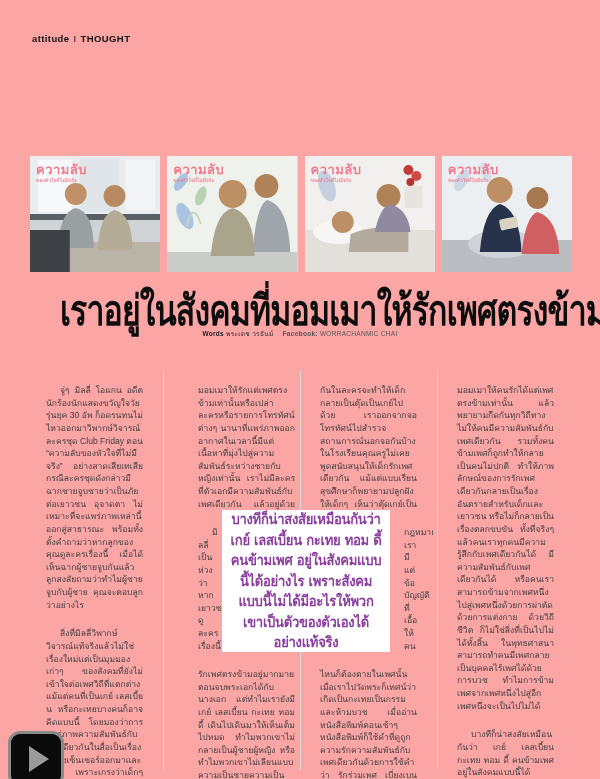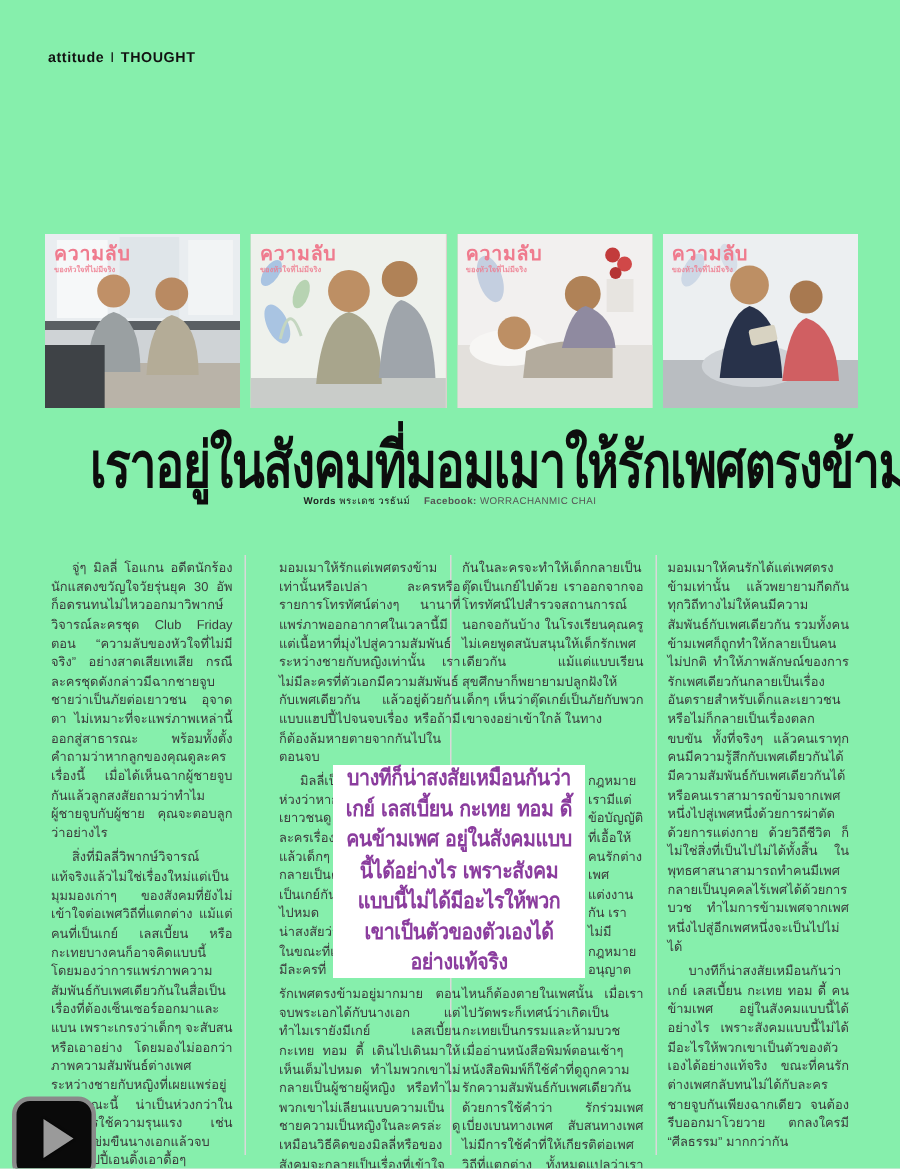--- a/index.html
+++ b/index.html
@@ -1,19 +1,19 @@
 <!DOCTYPE html>
 <html><head>
 <meta charset="utf-8">
 <style>
   html,body{margin:0;padding:0;background:#e8e8e8;}
   *{box-sizing:border-box;}
   .page{
     position:relative;width:600px;height:779px;margin:0 auto;
-    background:#86efac;overflow:hidden;
+    background:#fca5a5;overflow:hidden;
     font-family:"Liberation Sans","DejaVu Sans",sans-serif;color:#333;
   }
   
   .mag-header{position:absolute;left:32px;top:33px;font-size:9.5px;font-weight:bold;color:#111;letter-spacing:.4px;}
   .mag-header .sep{font-weight:400;margin:0 4px;color:#111;}
   
   .photo-strip{position:absolute;left:30px;top:156px;width:542px;height:116px;display:flex;gap:7px;}
   .photo{position:relative;flex:1 1 0;height:116px;overflow:hidden;background:#d9d4cc;}
   .photo svg{position:absolute;inset:0;width:100%;height:100%;}
   .wm{position:absolute;left:6px;top:5px;line-height:1;z-index:3;}
@@ -28,21 +28,21 @@
   }
   .byline{position:absolute;left:0;top:329px;width:600px;text-align:center;font-size:6.5px;color:#222;letter-spacing:.3px;}
   .byline b{font-weight:bold;}
   .byline .fb{color:#555;margin-left:7px;}
   
   .body-area{position:absolute;left:30px;top:368px;width:540px;height:411px;}
   .col{position:absolute;top:0;height:411px;width:129px;font-size:8.6px;line-height:1.47;text-align:justify;color:#3c3c3c;}
   .col.c1{left:0;}  .col.c2{left:152px;} .col.c3{left:274px;} .col.c4{left:411px;}
   .rule{position:absolute;top:2px;width:1px;height:400px;background:#d9d9d9;}
   .rule.r1{left:133px;} .rule.r2{left:270px;} .rule.r3{left:407px;}
-  .col p{margin:4px;}
+  .col p{margin:16px;}
   .col p.ind{text-indent:14px;}
   .seg{overflow:hidden;}
   .seg.top{height:142px;}
   .seg.mid{height:142px;}
   .seg.bot{height:127px;}
   .c2 .seg.mid{width:55px;}
   .c3 .seg.mid{width:45px;margin-left:84px;text-align:left;}
   
   .pull-quote{
     position:absolute;left:222px;top:510px;width:168px;height:142px;background:#fff;

